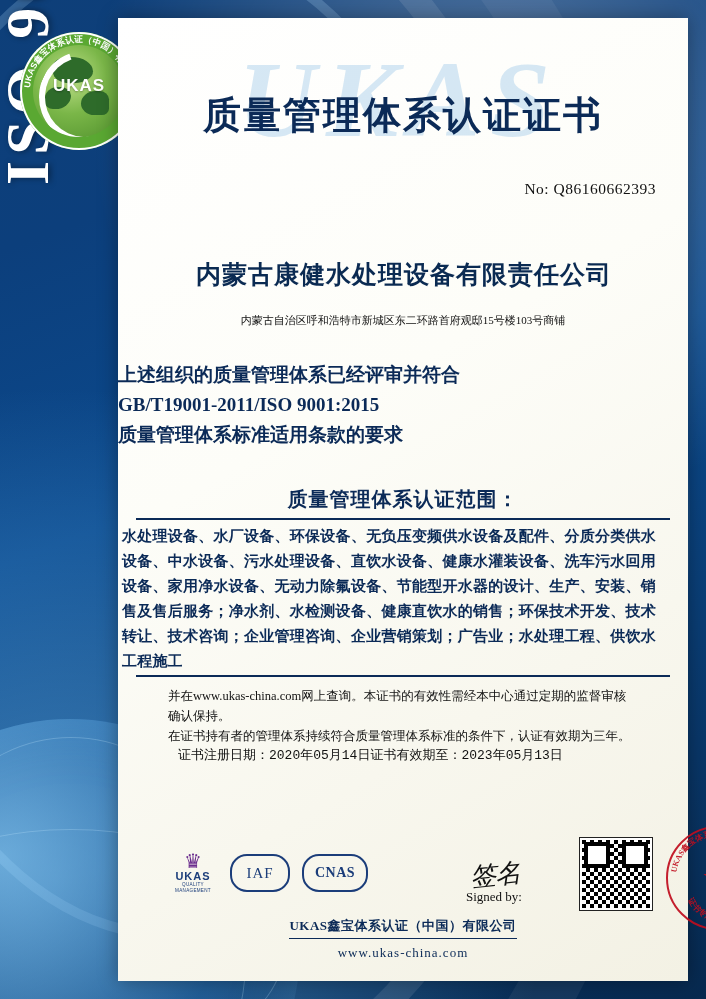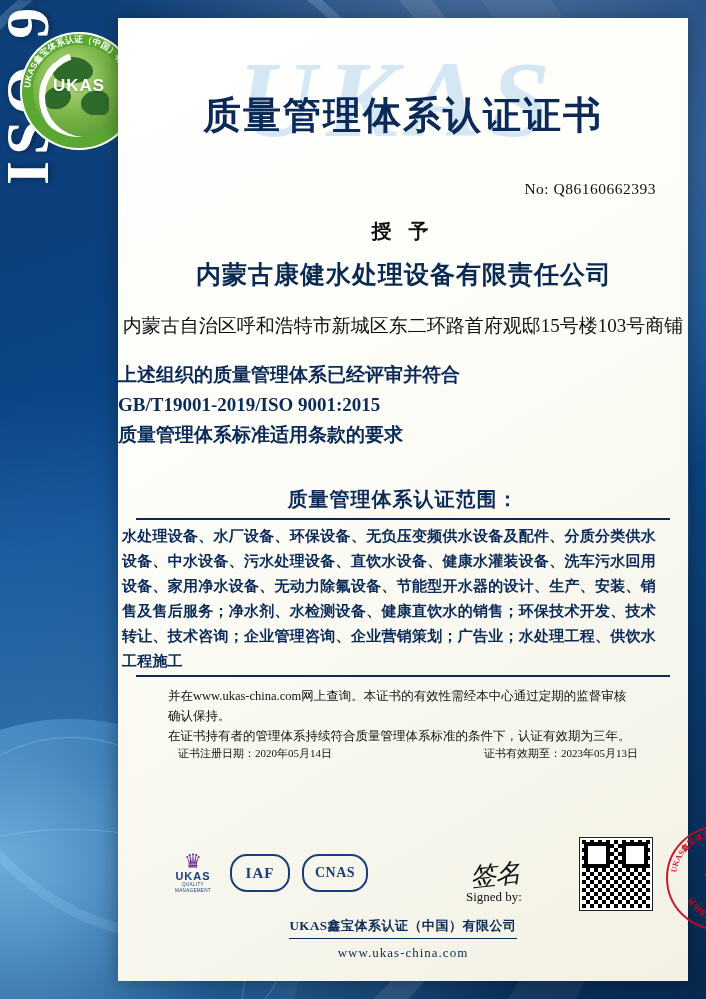--- a/index.html
+++ b/index.html
@@ -121,21 +121,21 @@
   .granted{
     position:absolute;left:0;right:0;top:200px;text-align:center;
     font-family:"Liberation Serif", serif;font-weight:bold;font-size:20px;color:#111;letter-spacing:6px;
   }
   .company{
     position:absolute;left:0;right:16px;top:240px;text-align:center;
     font-family:"Liberation Serif", serif;font-weight:bold;font-size:25px;color:#0a2a52;letter-spacing:1px;padding-left:18px;
   }
   .address{
     position:absolute;left:0;right:0;top:295px;text-align:center;
-    font-family:"Liberation Serif", serif;font-size:19px;color:#111;
+    font-family:"Liberation Serif", serif;font-size:11px;color:#111;
   }
   .statement{
     position:absolute;left:0;right:0;top:342px;
     font-family:"Liberation Serif", serif;font-weight:bold;font-size:19px;color:#0b2a57;line-height:30px;
   }
   .statement div{margin:0;}
   .scope-title{
     position:absolute;left:0;right:0;top:468px;text-align:center;
     font-family:"Liberation Serif", serif;font-weight:bold;font-size:20px;color:#0b2a57;letter-spacing:1px;
   }
@@ -149,39 +149,39 @@
     font-family:"Liberation Serif", serif;font-weight:bold;font-size:15px;color:#0b2a57;
     line-height:25px;text-align:justify;
     letter-spacing:0.2px;
   }
   .validity{
     position:absolute;left:50px;top:668px;width:470px;
     font-family:"Liberation Serif", serif;font-size:12.5px;color:#111;line-height:20px;text-align:left;
   }
   .dates{
     position:absolute;left:60px;top:728px;width:460px;
-    display:flex;justify-content:space-between;
-    font-family:Liberation Serif, serif;font-size:11px;color:#111;
+    display:flex;
+    font-family:Liberation Mono, monospace;font-size:13px;color:#111;
   }
   .logos{
     position:absolute;left:50px;top:820px;width:200px;height:70px;
     display:flex;align-items:center;gap:12px;
   }
   .mark{
     display:flex;flex-direction:column;align-items:center;justify-content:center;
     color:#1b3d7a;font-family:"Liberation Sans", sans-serif;
   }
   .mark-ukas{width:50px;}
   .crown{font-size:20px;color:#6b2d8e;line-height:18px;}
   .mark-ukas .nm{font-size:11px;font-weight:bold;letter-spacing:1px;color:#1b3d7a;}
   .mark-ukas .sub{font-size:4.6px;letter-spacing:0.3px;color:#1b3d7a;text-align:center;line-height:6px;}
   .mark-iaf{
     width:56px;height:34px;border:2px solid #1b3d7a;border-radius:17px;
     display:flex;align-items:center;justify-content:center;
-    font-size:15px;font-weight:bold;letter-spacing:1px;color:#1b3d7a;
+    font-size:15px;font-weight:normal;letter-spacing:1px;color:#1b3d7a;
     font-family:"Liberation Serif", serif;
   }
   .mark-cnas{
     width:62px;height:34px;border:2px solid #1b3d7a;border-radius:17px;
     display:flex;align-items:center;justify-content:center;
     font-size:14px;font-weight:bold;letter-spacing:0.5px;color:#1b3d7a;
     font-family:"Liberation Serif", serif;
     text-align:right;
   }
   .sign-area{
@@ -269,27 +269,26 @@
   <div class="panel">
     <div class="watermark">UKAS</div>
 
     <div class="title">质量管理体系认证证书</div>
 
     <div class="no-line">
       <span>No:</span>
       <span>Q86160662393</span>
     </div>
 
-    <div class="granted">授 予</div>
     <div class="company">内蒙古康健水处理设备有限责任公司</div>
     <div class="address">内蒙古自治区呼和浩特市新城区东二环路首府观邸15号楼103号商铺</div>
 
     <div class="statement">
       <div>上述组织的质量管理体系已经评审并符合</div>
-      <div>GB/T19001-2019/ISO 9001:2015</div>
+      <div>GB/T19001-2011/ISO 9001:2015</div>
       <div>质量管理体系标准适用条款的要求</div>
     </div>
 
     <div class="scope-title">质量管理体系认证范围：</div>
     <div class="rule rule-top"></div>
     <div class="scope-body">水处理设备、水厂设备、环保设备、无负压变频供水设备及配件、分质分类供水设备、中水设备、污水处理设备、直饮水设备、健康水灌装设备、洗车污水回用设备、家用净水设备、无动力除氟设备、节能型开水器的设计、生产、安装、销售及售后服务；净水剂、水检测设备、健康直饮水的销售；环保技术开发、技术转让、技术咨询；企业管理咨询、企业营销策划；广告业；水处理工程、供饮水工程施工</div>
     <div class="rule rule-bot"></div>
 
     <div class="validity">
       <div>并在www.ukas-china.com网上查询。本证书的有效性需经本中心通过定期的监督审核确认保持。</div>

